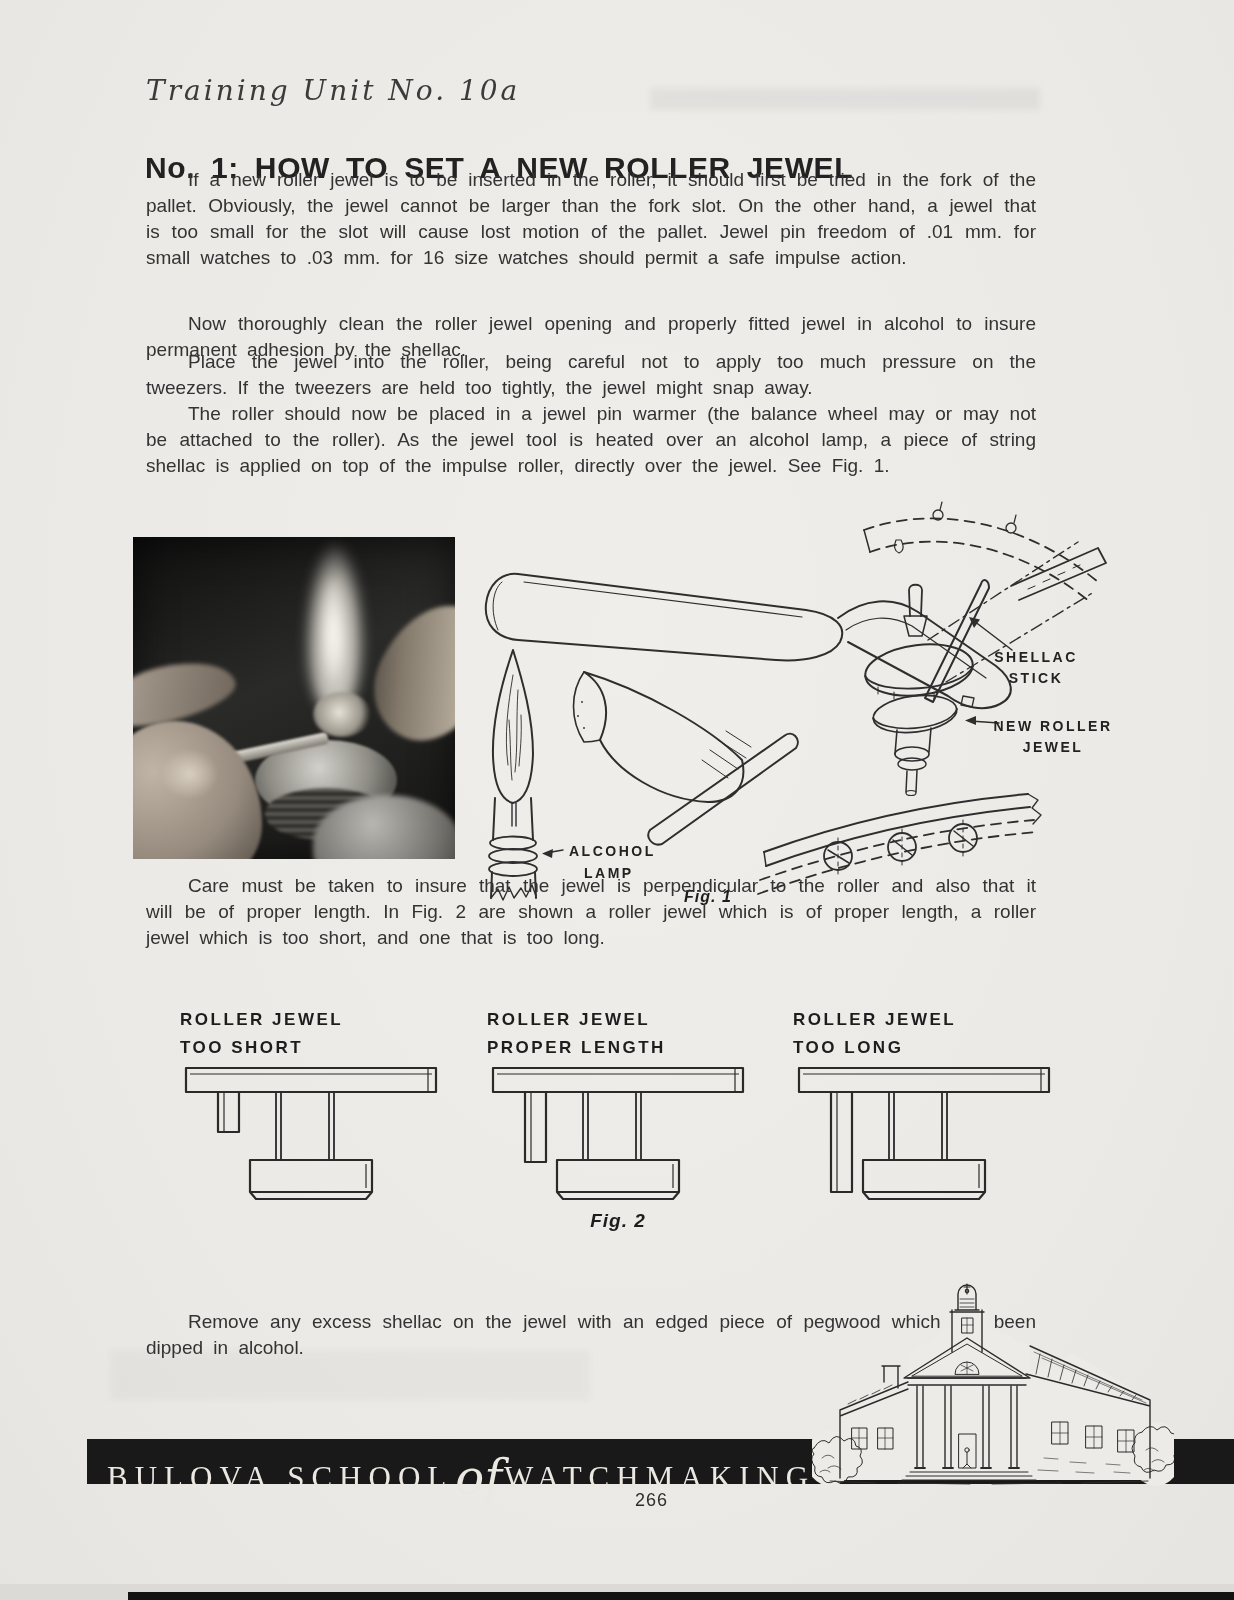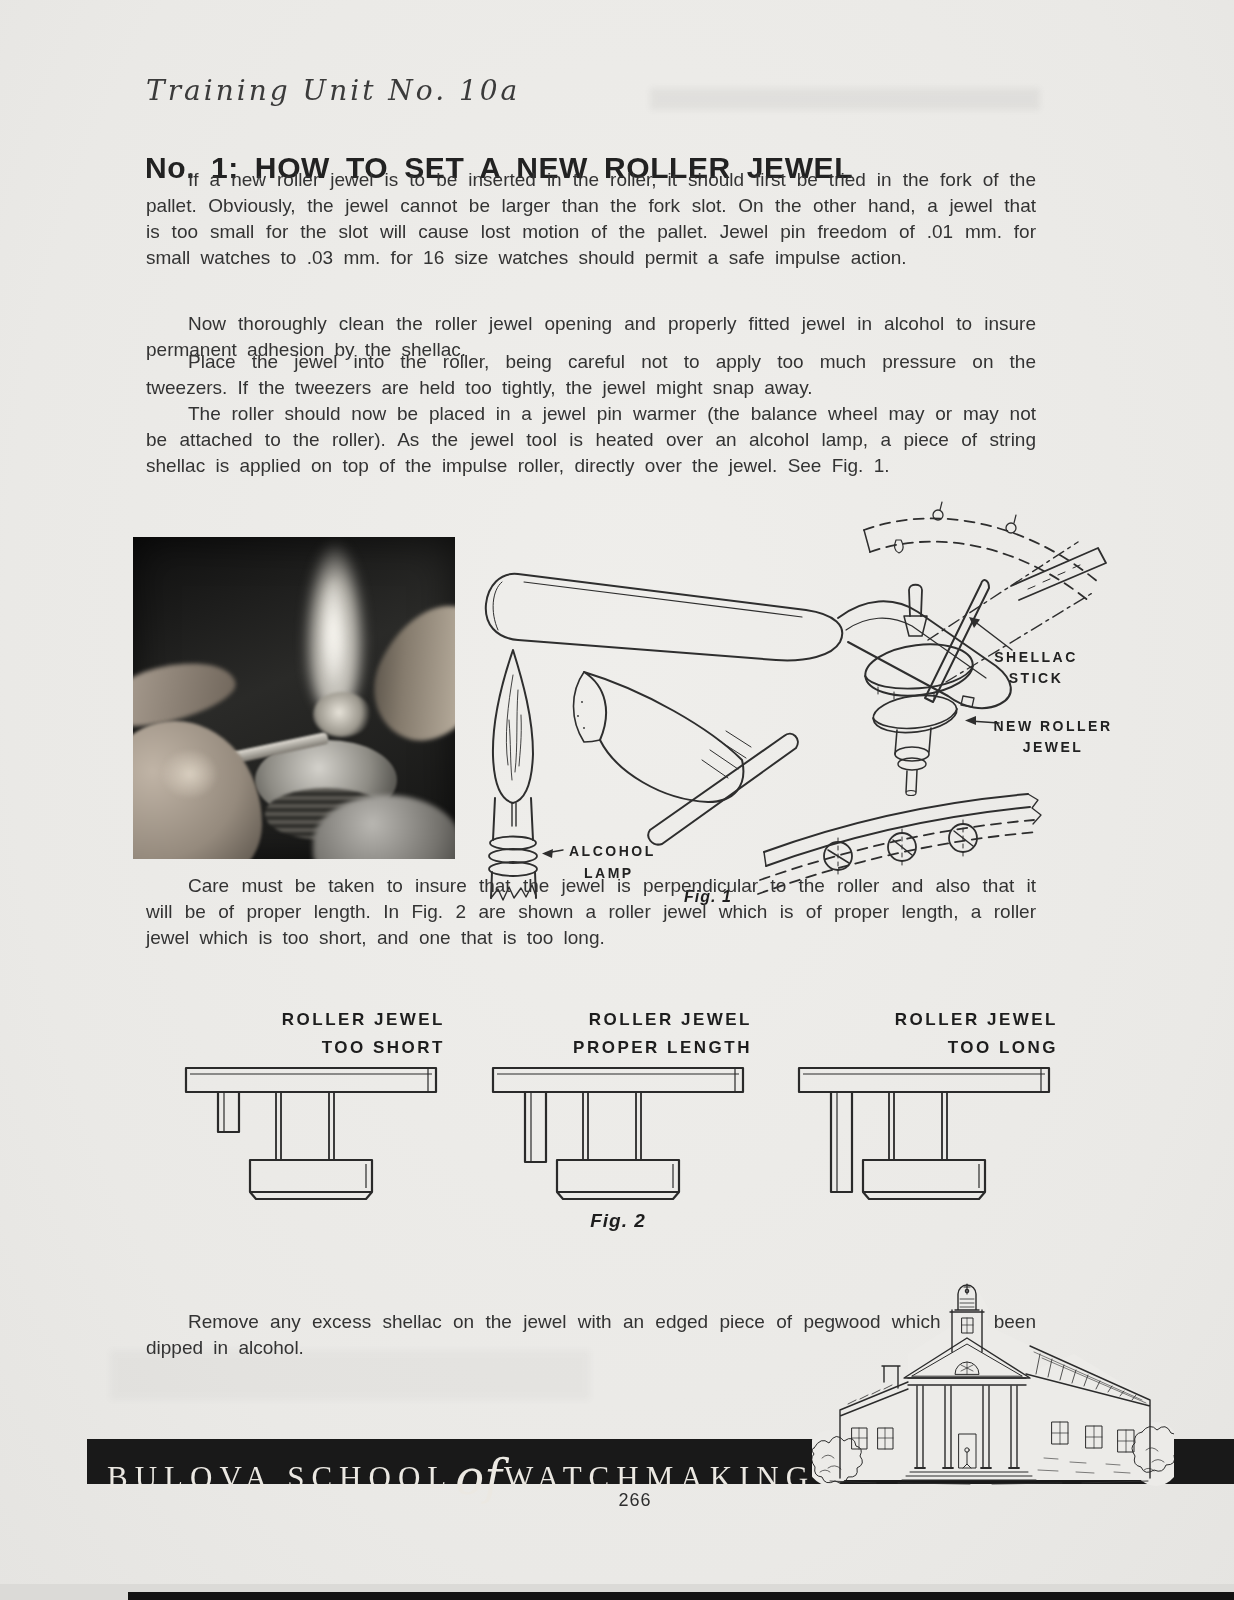--- a/index.html
+++ b/index.html
@@ -50,21 +50,21 @@
   .ph-wheel{left:56%;top:48%;width:18%;height:14%;border-radius:50%;
     background:radial-gradient(circle at 45% 45%, #e6e2d8 0%, #9a968c 55%, rgba(40,40,38,0) 78%);filter:blur(1.5px);}
   .ph-cap{left:38%;top:63%;width:44%;height:25%;border-radius:50%;
     background:radial-gradient(circle at 45% 35%, #d3d1cb 0%, #8d8b84 55%, #3b3a36 100%);filter:blur(1px);}
   .ph-rings{left:41%;top:78%;width:38%;height:16%;border-radius:50%;
     background:repeating-linear-gradient(#5a5852 0 4px,#2e2d2a 4px 8px);filter:blur(1.5px);}
   .ph-glass{left:56%;top:80%;width:46%;height:30%;border-radius:50% 50% 40% 40%;
     background:radial-gradient(circle at 40% 30%, #b9b7b2 0%, #75736e 60%, #3a3936 100%);filter:blur(2.5px);}
   .fig1{position:absolute;left:466px;top:490px;width:648px;height:428px;}
   .fig2-label{
-    position:absolute;top:1006px;width:265px;text-align:right;
+    position:absolute;top:1006px;width:265px;text-align:left;
     font-weight:bold;font-size:17px;letter-spacing:2.5px;line-height:28px;color:#1d1d1d;
   }
   .fig2-svg{position:absolute;top:1060px;width:265px;height:142px;}
   .fig2-caption,.fig-caption-style{
     font-style:italic;font-weight:bold;font-size:19px;color:#1d1d1d;letter-spacing:1px;
   }
   .fig2-caption{position:absolute;left:173px;top:1210px;width:890px;text-align:center;}
   .footer-band{
     position:absolute;left:55px;top:1439px;width:1150px;height:45px;
     background:#191919;z-index:1;margin-left:32px;
@@ -73,21 +73,21 @@
     position:absolute;left:20px;top:4px;white-space:nowrap;
     font-family:"Liberation Serif",serif;color:#ebe8e2;
     font-size:31px;letter-spacing:7px;
   }
   .band-of{
     font-family:"DejaVu Serif",serif;font-style:italic;
     font-size:48px;letter-spacing:0;position:relative;top:6px;margin:0 2px;
   }
   .building{position:absolute;left:812px;top:1282px;width:362px;height:206px;z-index:2;}
   .page-number{
-    position:absolute;left:585px;top:1490px;width:100px;text-align:center;
+    position:absolute;left:568px;top:1490px;width:100px;text-align:right;
     font-size:18px;color:#2d2d2d;letter-spacing:1px;z-index:3;
   }
   .strip-gray{position:absolute;left:0;top:1584px;width:1234px;height:16px;background:#dbdad7;}
   .strip-black{position:absolute;left:128px;top:1592px;width:1106px;height:8px;background:#121212;}
   .ghost{position:absolute;filter:blur(3px);opacity:.07;background:#555;}
   svg text{font-family:"Liberation Sans",sans-serif;}
   .svg-label{font-size:14px;font-weight:bold;letter-spacing:2.5px;fill:#222;}
   .svg-caption{font-size:16px;font-weight:bold;font-style:italic;fill:#1d1d1d;letter-spacing:1px;}
 </style>
 </head>

